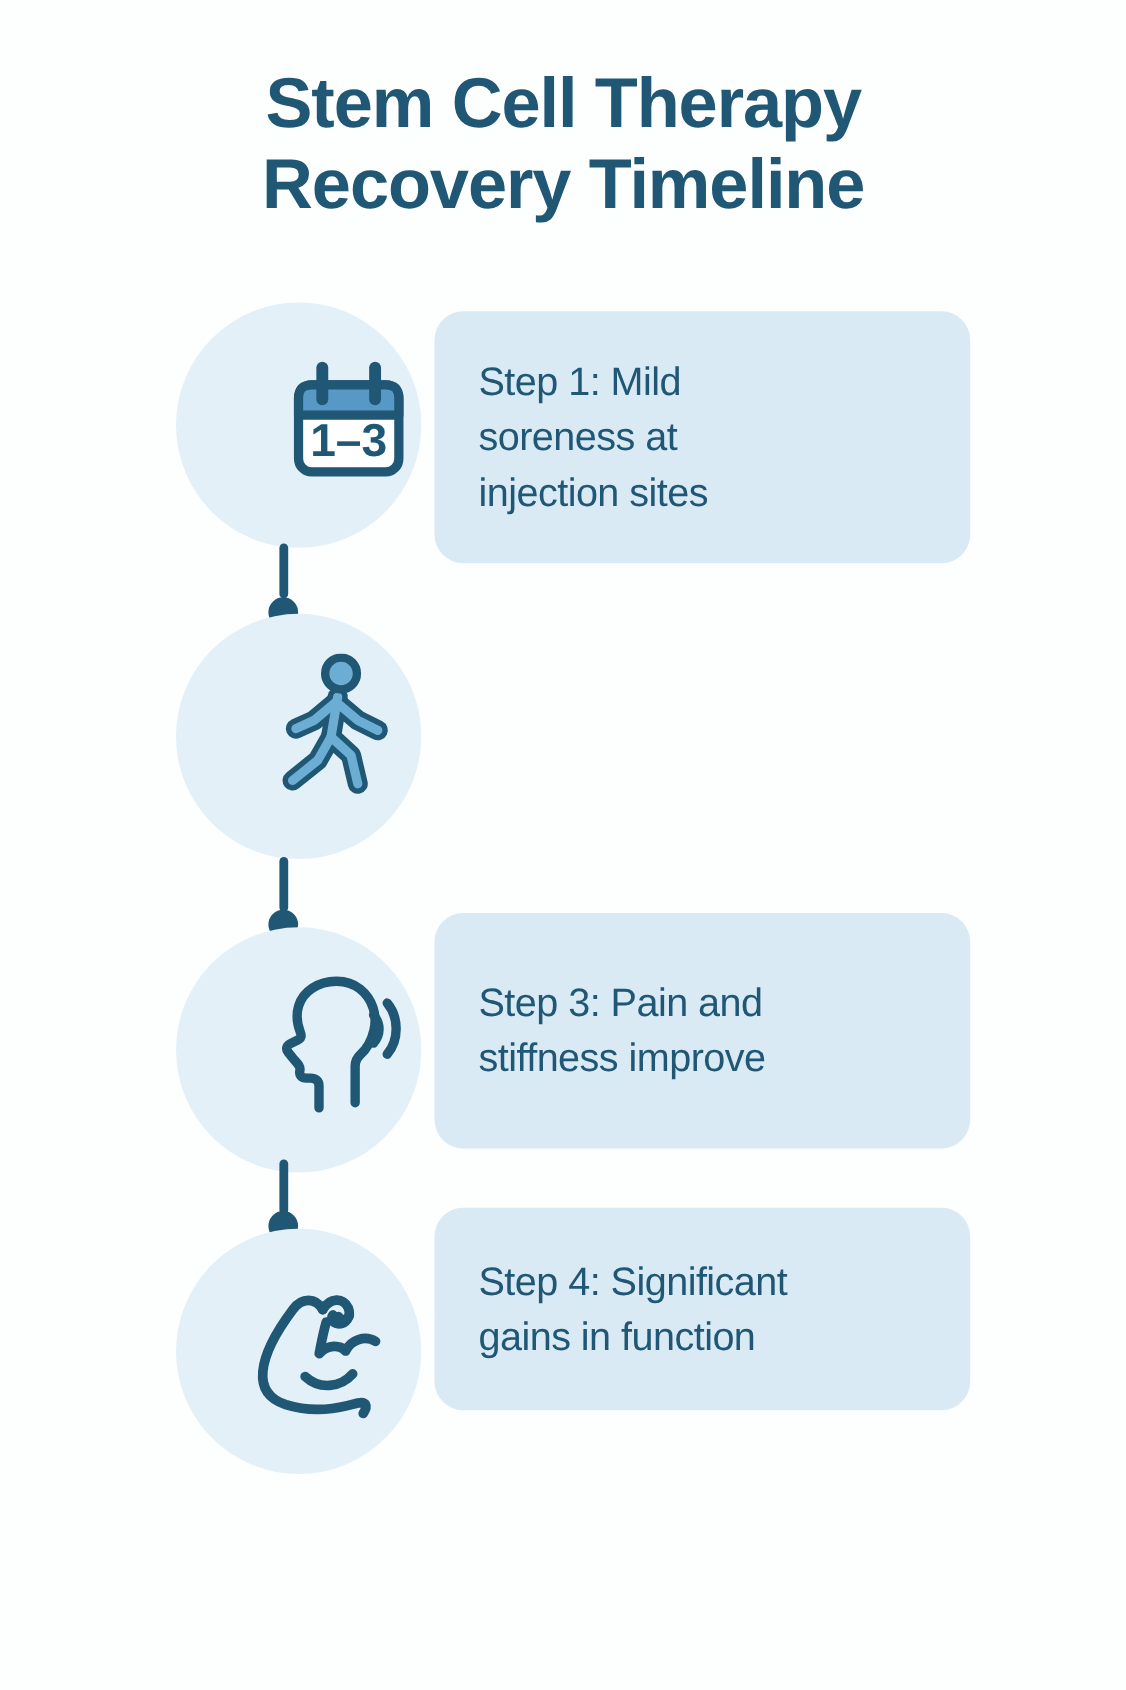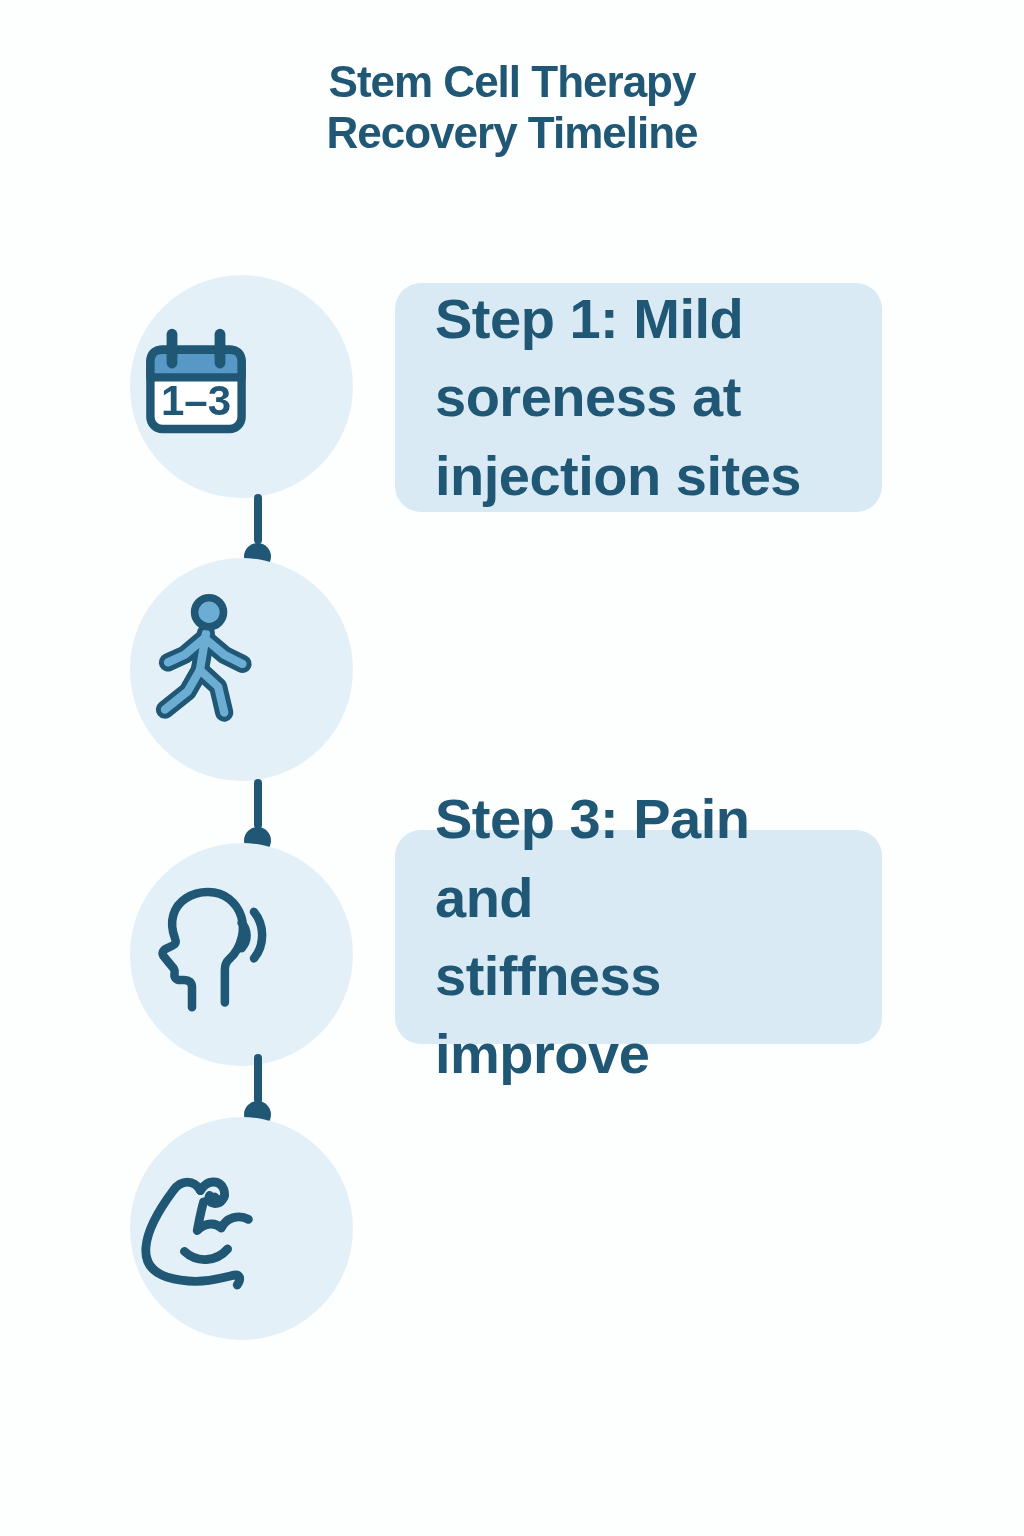--- a/index.html
+++ b/index.html
@@ -15,42 +15,42 @@
   .canvas{
     position:relative;
     width:1024px;height:1536px;
     background:var(--pageBg);
     font-family:"Liberation Sans","DejaVu Sans",sans-serif;
     overflow:hidden;
   }
   .title{
     position:absolute;top:56px;left:0;width:100%;
     margin:0;text-align:center;
-    font-size:44px;font-weight:700;letter-spacing:-1px;
+    font-size:64px;font-weight:700;letter-spacing:-1px;
     line-height:1.16;color:var(--dark);
     white-space:pre-line;
   }
   .icon-circle{
-    position:absolute;left:130px;width:223px;height:223px;
+    position:absolute;left:160px;width:223px;height:223px;
     border-radius:50%;background:var(--circleBg);
-    display:flex;align-items:center;justify-content:flex-start;
+    display:flex;align-items:center;justify-content:flex-end;
   }
   .c1{top:275px;} .c2{top:558px;} .c3{top:843px;} .c4{top:1117px;}
   .card{
     position:absolute;left:395px;width:487px;
     background:var(--cardBg);border-radius:26px;
     display:flex;align-items:center;
     padding:0 40px;box-sizing:border-box;
   }
   .b1{top:283px;height:229px;}
   .b2{top:564px;height:187px;}
   .b3{top:830px;height:214px;}
   .b4{top:1098px;height:184px;}
   .card p{
-    margin:0;font-size:56px;font-weight:700;letter-spacing:-0.5px;
+    margin:0;font-size:36px;font-weight:400;letter-spacing:-0.5px;
     line-height:1.4;color:var(--dark);white-space:pre-line;
   }
   .conn-line{
     position:absolute;left:254px;width:8px;height:50px;
     border-radius:4px;background:var(--dark);
   }
   .l1{top:494px;} .l2{top:779px;} .l3{top:1054px;}
   .conn-dot{
     position:absolute;left:244px;width:27px;height:27px;
     border-radius:50%;background:var(--dark);
@@ -135,14 +135,18 @@
     <svg viewBox="0 0 100 100" width="160" height="160">
       <g class="stroke-dark no-fill" stroke-width="5.5" stroke-linecap="round" stroke-linejoin="round">
         <path d="M44,26 C40,19 32,19 27,26 C18,38 11,50 10,61 C9,71 14,77 23,80 C36,84 48,83 58,80.5 L64,79 C68.5,78 70,80.5 67,85"></path>
         <path d="M44,26 C48,19 56,19 58.5,25 C60.5,30 57,34.5 52.5,34 C49.5,33.6 48.5,31 49.8,29"></path>
         <path d="M53,30 C54.5,32.5 58,32 59,29.5"></path>
         <path d="M46,33 C44,40 43,46 42,51 C47,45.5 54,46 57,49.5 C60,43 68,40.5 74,44"></path>
         <path d="M34,64 C42,71.5 54,70.5 61,62.5"></path>
       </g>
     </svg>
   </div>
+  <div class="card b4">
+    <p>Step 4: Significant
+gains in function</p>
+  </div>
 
 </div>
 
 </body></html>

